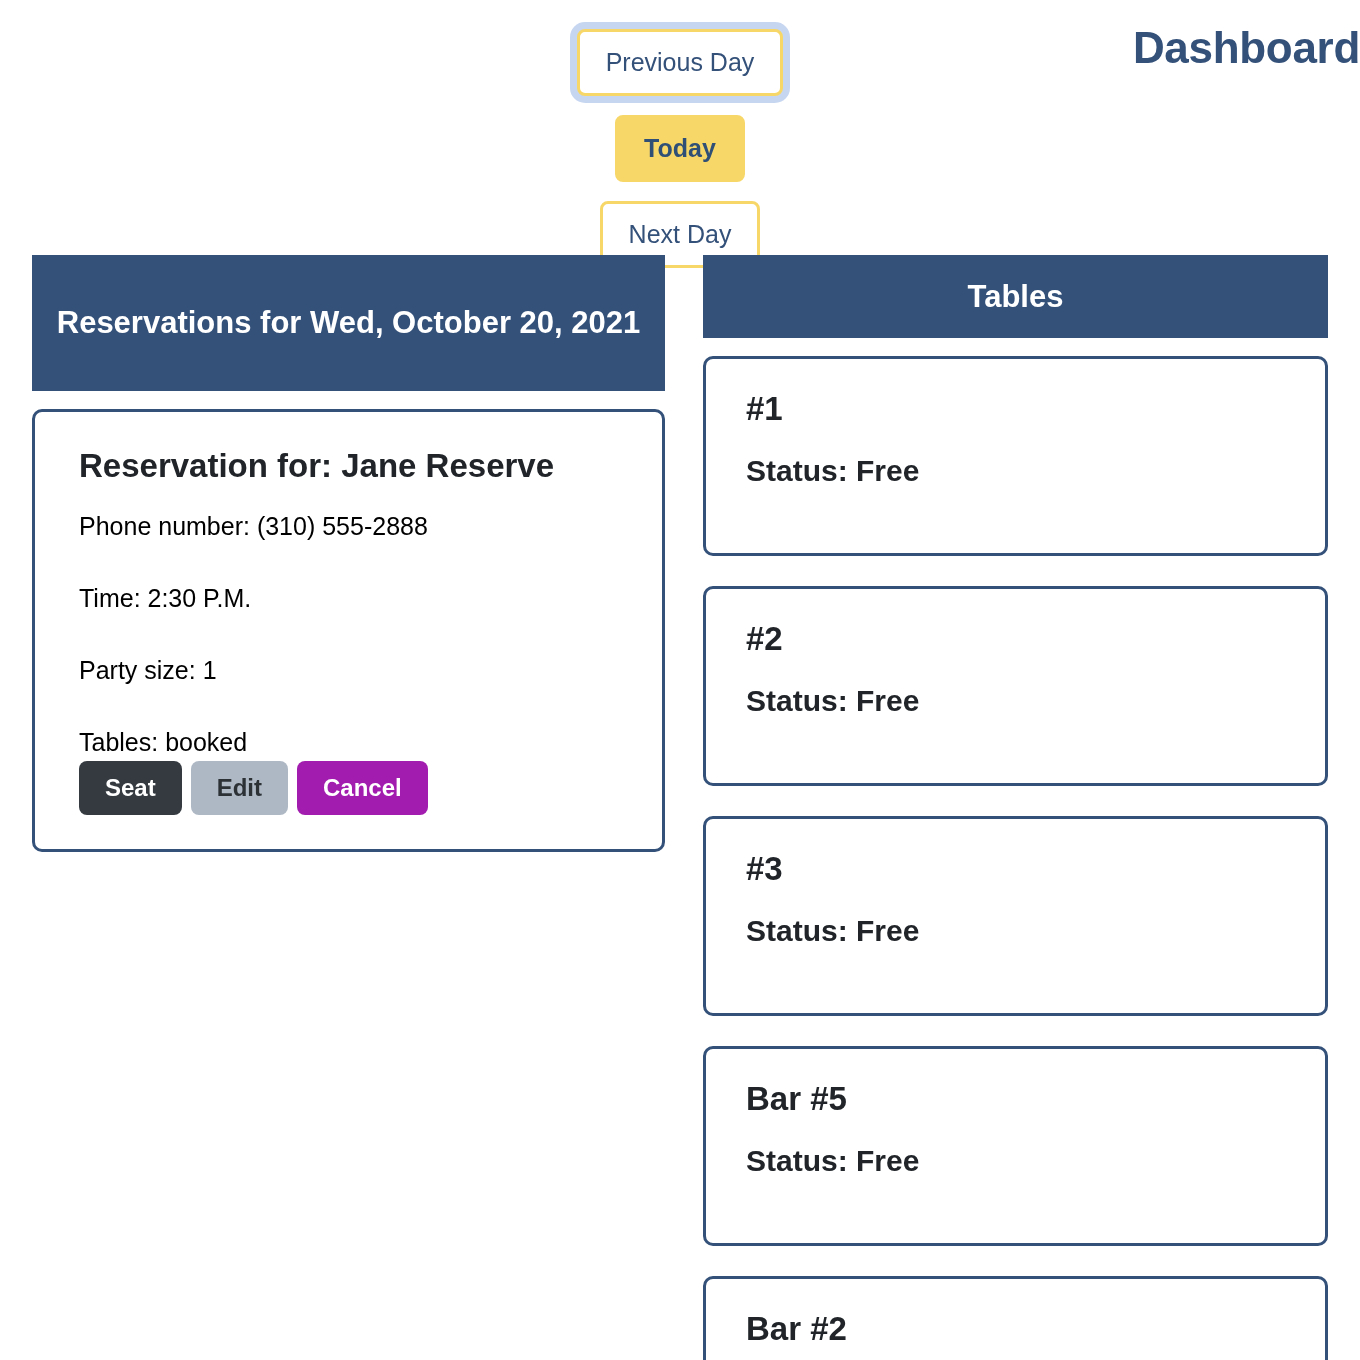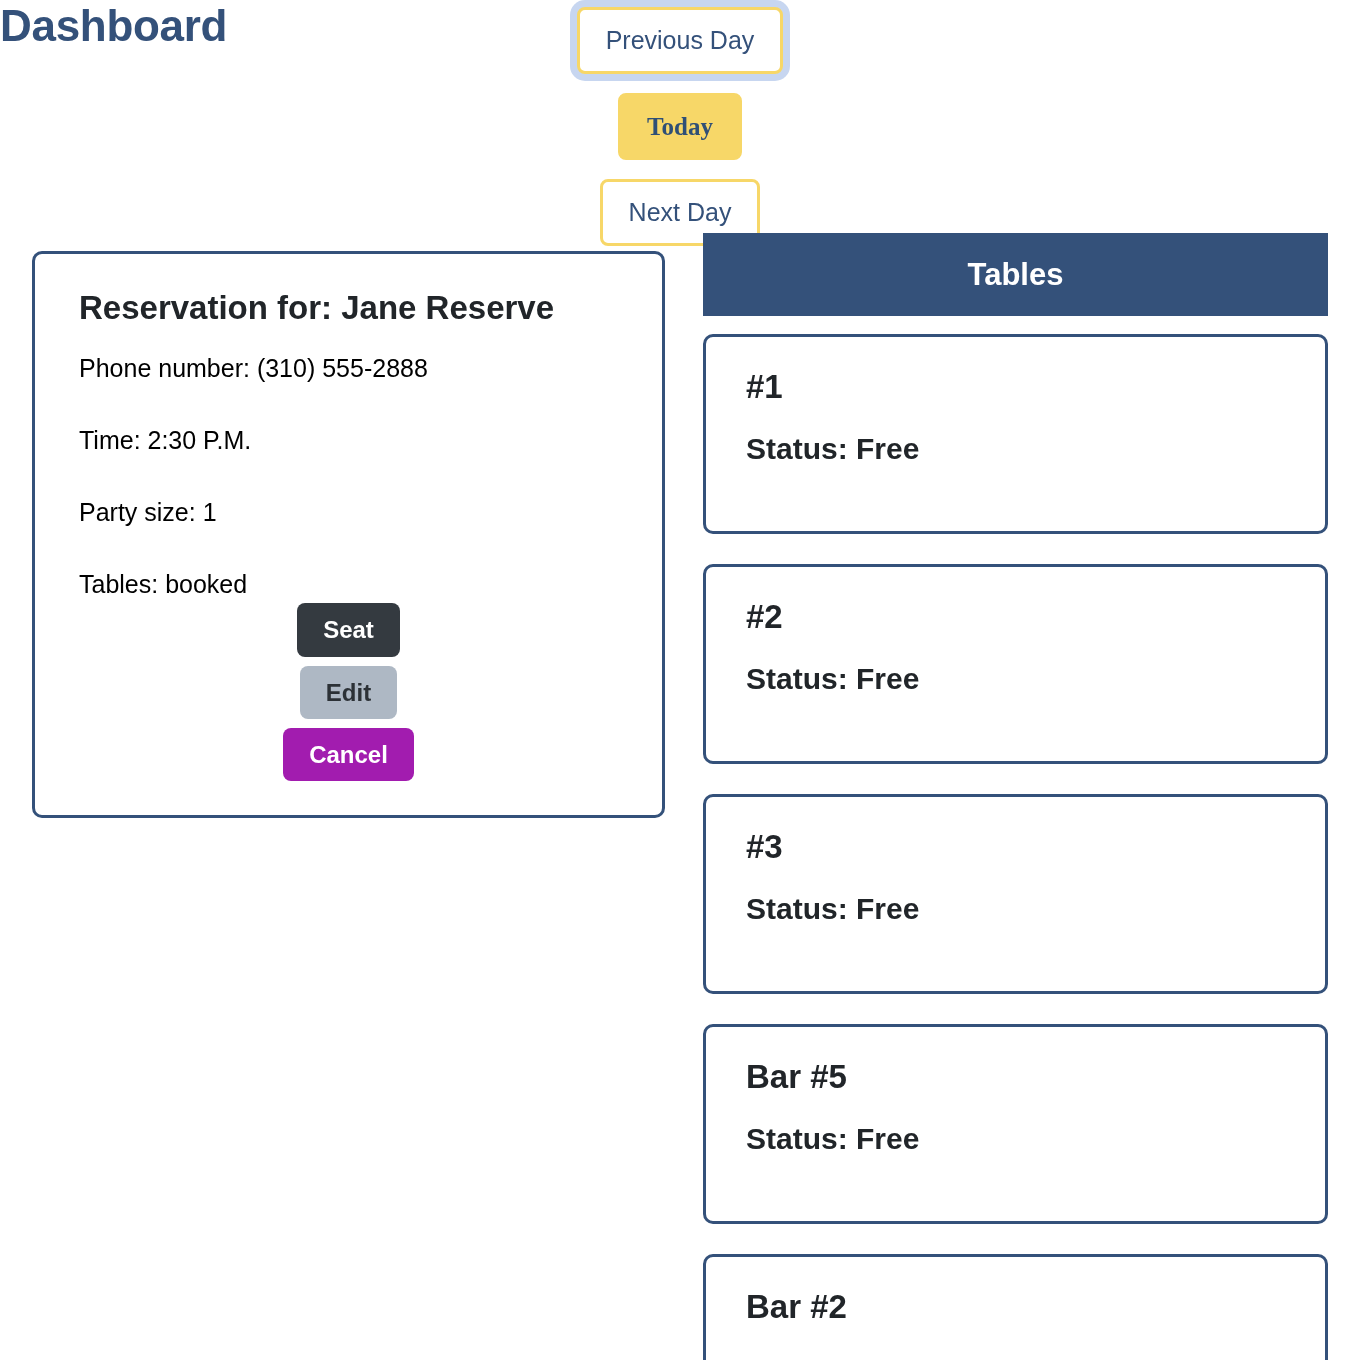--- a/index.html
+++ b/index.html
@@ -14,21 +14,22 @@
   }
   body {
     font-family: "Liberation Sans", sans-serif;
     color: #212529;
     -webkit-font-smoothing: antialiased;
   }
 
   
   .page-title {
     margin: 0;
-    text-align: left;
+    padding-top: 22px;
+    text-align: right;
     font-size: 44px;
     font-weight: bold;
     line-height: 1.2;
     color: #34517A;
     letter-spacing: -0.3px;
   }
 
   
   .day-nav {
     display: flex;
@@ -55,21 +56,20 @@
     font-weight: normal;
   }
   .day-btn.outline.focused {
     box-shadow: 0 0 0 7px #C7D6F0;
   }
   .day-btn.solid {
     background: #F7D768;
     color: #2F4F76;
     border: 3px solid #F7D768;
     font-weight: bold;
-    font-family: Liberation Serif, serif;
   }
 
   
   .columns {
     display: flex;
     align-items: flex-start;
     padding: 0 32px;
     margin-top: 58px;
     gap: 38px;
   }
@@ -108,21 +108,20 @@
     color: #000000;
     margin: 0 0 42px 0;
     line-height: 1.2;
   }
   .res-line.last { margin-bottom: 4px; }
 
   .res-actions {
     display: flex;
     gap: 9px;
     align-items: center;
-    flex-direction: column;
   }
   .action-btn {
     font-family: "Liberation Sans", sans-serif;
     font-size: 24px;
     font-weight: bold;
     border: none;
     border-radius: 8px;
     padding: 14px 26px;
     line-height: 1.05;
     cursor: pointer;
@@ -163,20 +162,21 @@
 
 <div class="day-nav">
   <button class="day-btn outline focused">Previous Day</button>
   <button class="day-btn solid">Today</button>
   <button class="day-btn outline">Next Day</button>
 </div>
 
 <div class="columns">
 
   <div class="col-left">
+    <div class="panel-header tall">Reservations for Wed, October 20, 2021</div>
 
     <div class="res-card">
       <div class="res-name">Reservation for: Jane Reserve</div>
       <div class="res-line">Phone number: (310) 555-2888</div>
       <div class="res-line">Time: 2:30 P.M.</div>
       <div class="res-line">Party size: 1</div>
       <div class="res-line last">Tables: booked</div>
 
       <div class="res-actions">
         <button class="action-btn btn-seat">Seat</button>

